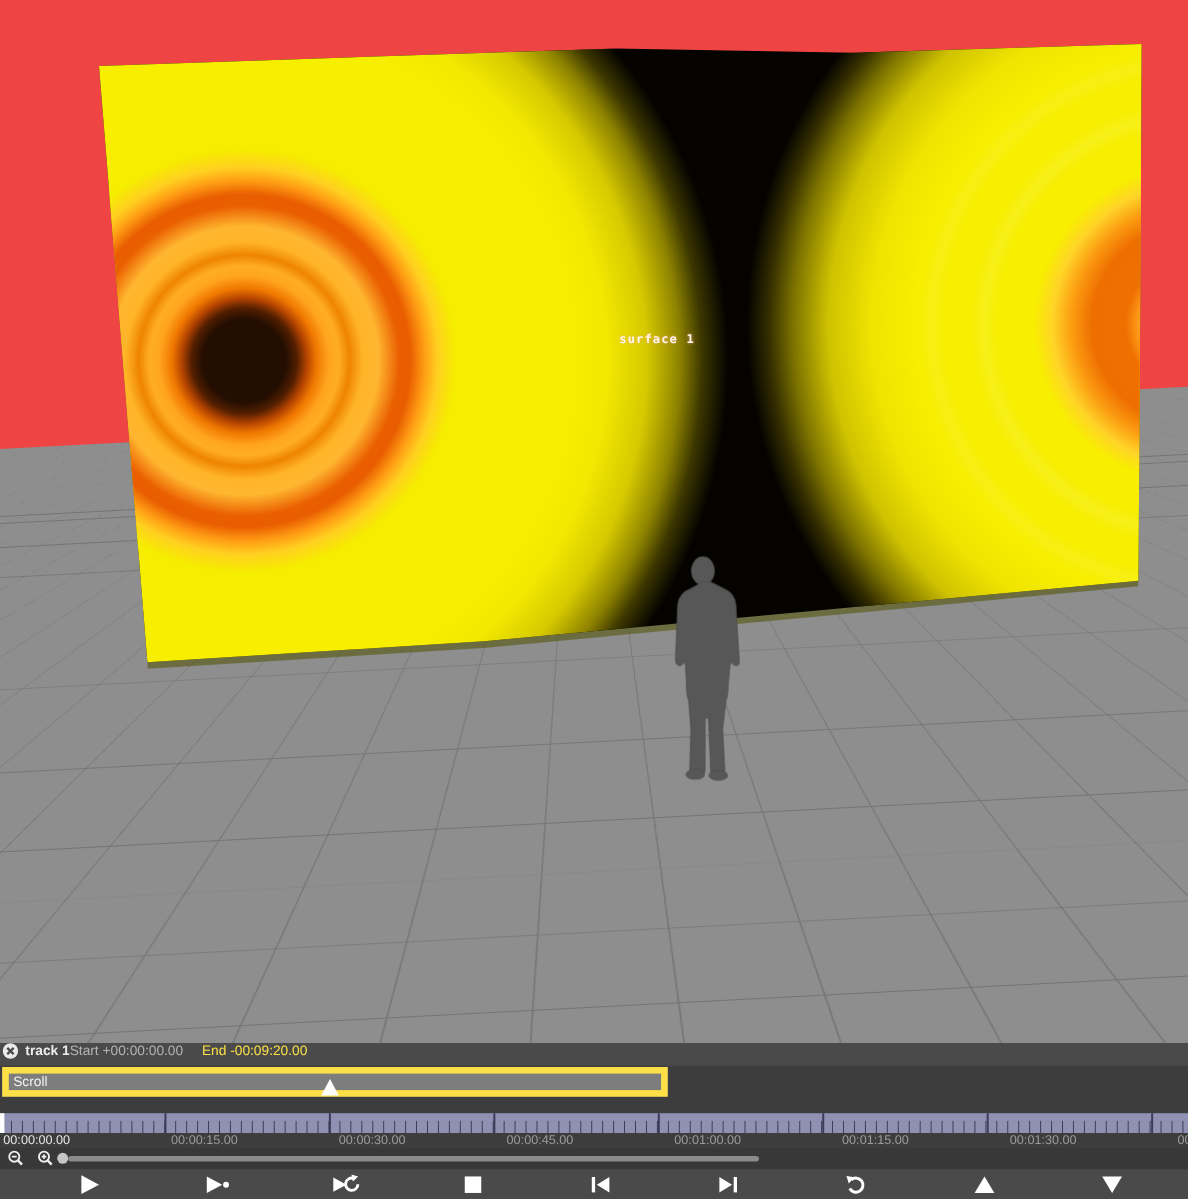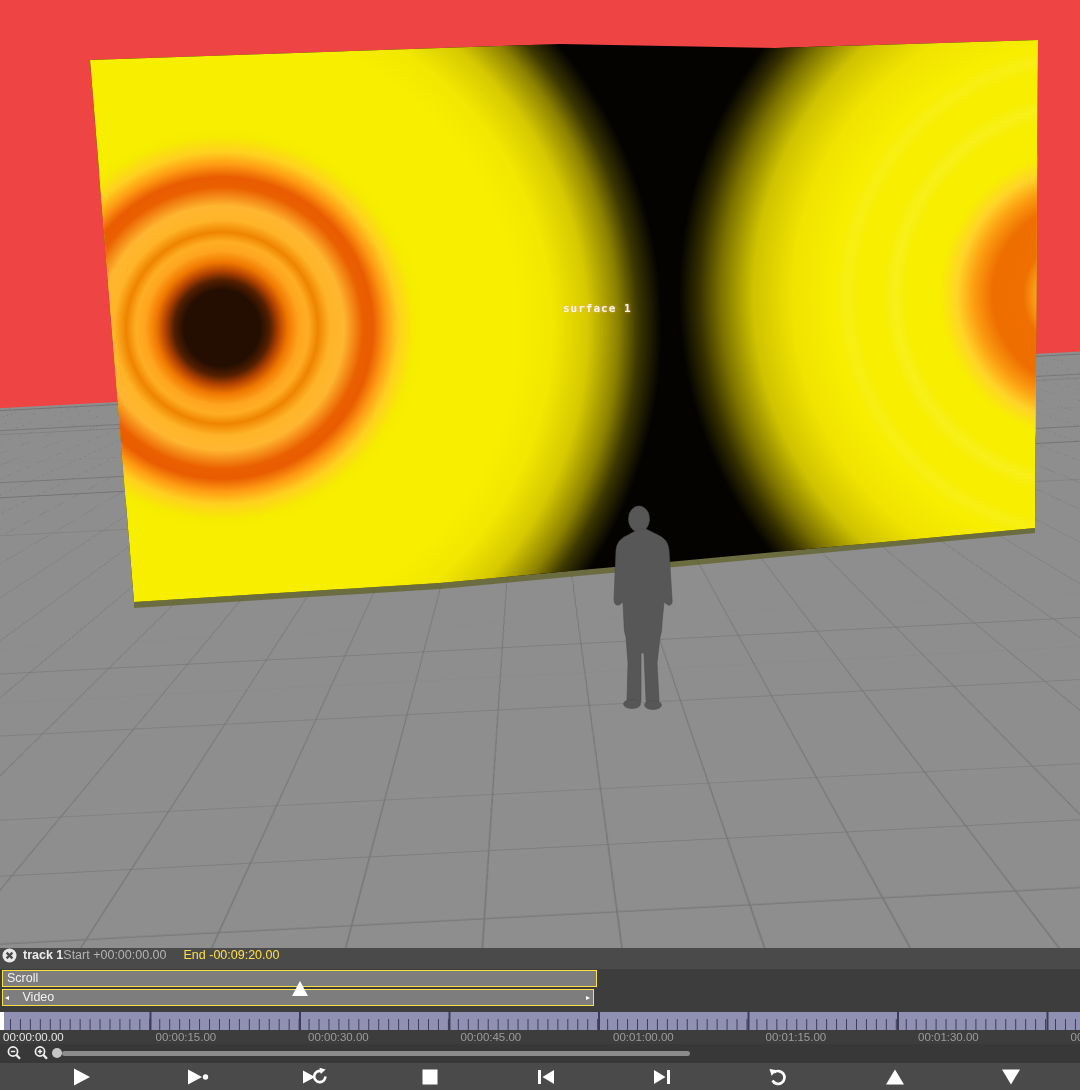--- a/index.html
+++ b/index.html
@@ -57,21 +57,21 @@
   .panel{position:absolute;left:0;top:948px;width:1080px;height:142px;background:#3d3d3d;}
   .row{position:absolute;left:0;width:1080px;}
   .trackbar{top:0;height:21px;background:#4a4a4a;display:flex;align-items:flex-start;color:#ececec;font-size:12.5px;}
   .trackbar .close{margin-left:2px;width:15px;height:15px;cursor:pointer;}
   .track-name{margin-left:6px;font-weight:bold;}
   .track-start{color:#b4b4b4;}
   .track-end{margin-left:17px;color:#fde047;}
 
   .scrollrow{top:21px;height:19px;background:#3d3d3d;}
   .videorow{top:40px;height:19px;background:#3d3d3d;}
-  .hbar{position:absolute;left:2px;top:1px;height:15px;background:#7d7d7d;border:1px solid #fde047;
+  .hbar{position:absolute;left:2px;top:1px;height:15px;background:#7d7d7d;border:6px solid #fde047;
         color:#f2f2f2;font-size:12.5px;line-height:15px;padding-left:4px;box-sizing:content-box;}
   .scrollbar-el{width:589px;}
   .videobar-el{width:590px;padding-left:0;}
   .videobar-el .vlabel{margin-left:10px;}
   .arrow{color:#fff;font-size:8px;vertical-align:1px;}
   .arrow.left{margin-left:2px;}
   .arrow.right{position:absolute;right:3px;top:0;}
   .scroll-marker{position:absolute;left:292px;top:33px;width:0;height:0;z-index:5;
      border-left:8px solid transparent;border-right:8px solid transparent;border-bottom:15px solid #ffffff;}
 
@@ -139,27 +139,20 @@
       <span class="track-start">Start +00:00:00.00</span>
       <span class="track-end">End -00:09:20.00</span>
     </div>
 
     <div class="row scrollrow">
       <div class="hbar scrollbar-el">
         <span>Scroll</span>
       </div>
     </div>
 
-    <div class="row videorow">
-      <div class="hbar videobar-el">
-        <span class="arrow left">◂</span>
-        <span class="vlabel">Video</span>
-        <span class="arrow right">▸</span>
-      </div>
-    </div>
 
     <div class="scroll-marker"></div>
 
     <div class="row ruler">
       <div class="playhead"></div>
     </div>
 
     <div class="row tlabels">
       <span>00:00:00.00</span>
       <span>00:00:15.00</span>

